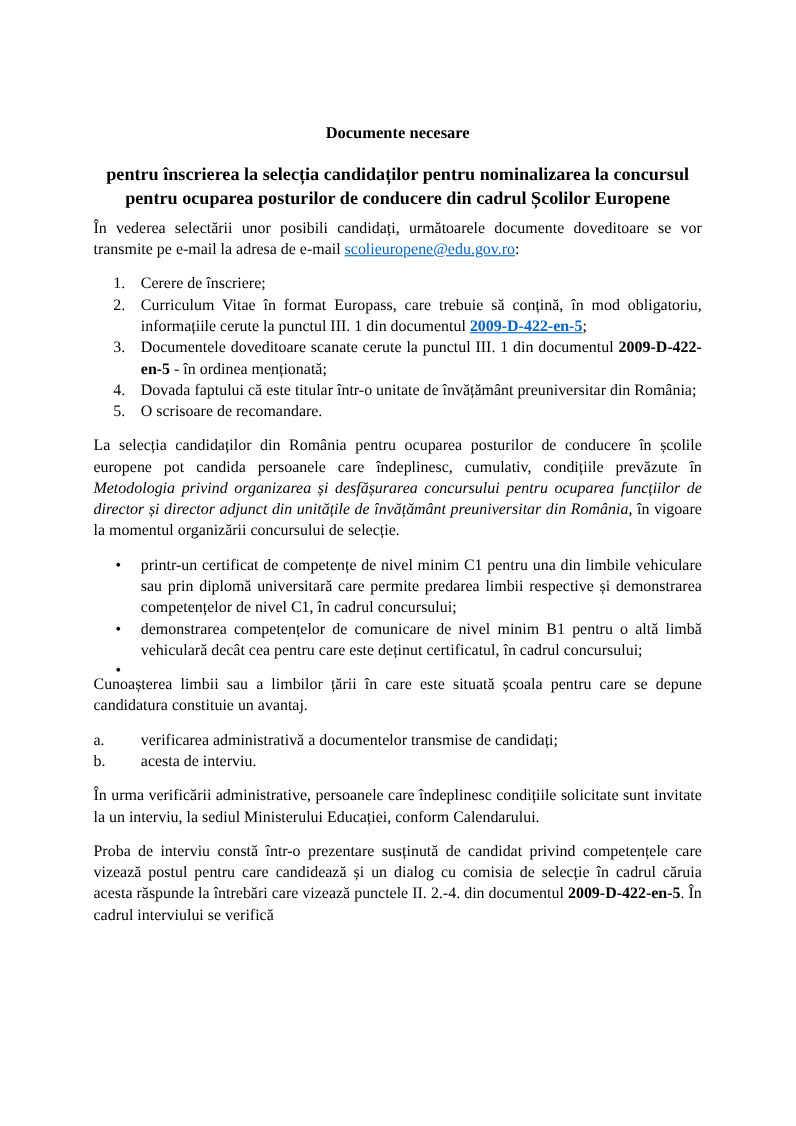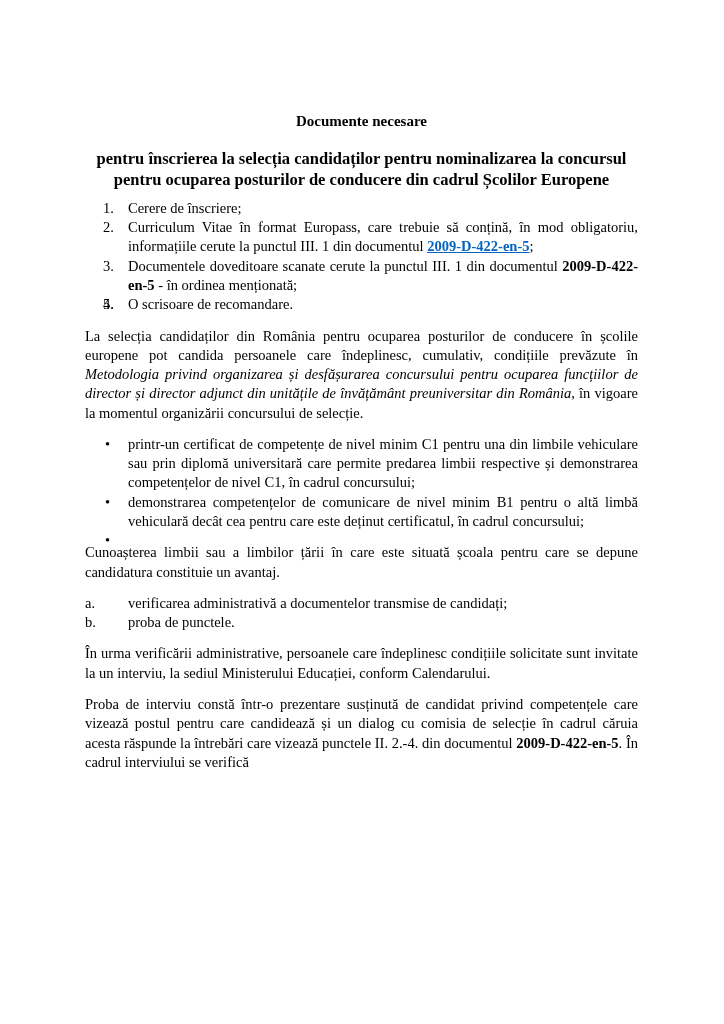--- a/index.html
+++ b/index.html
@@ -77,33 +77,34 @@
 </style>
 </head>
 <body>
 
 <div class="page">
 
   <p class="doc-title">Documente necesare</p>
 
   <p class="doc-subtitle">pentru înscrierea la selecția candidaților pentru nominalizarea la concursul pentru ocuparea posturilor de conducere din cadrul Școlilor Europene</p>
 
+  <p class="body-par"><span>În vederea selectării unor posibili candidați, următoarele documente doveditoare se vor transmite pe e-mail la adresa de e-mail </span><a class="link">scolieuropene@edu.gov.ro</a><span>:</span></p>
 
   <ol class="num-list">
     <li>
       <span class="num">1.</span><span>Cerere de înscriere;</span>
     </li>
     <li>
       <span class="num">2.</span><span>Curriculum Vitae în format Europass, care trebuie să conțină, în mod obligatoriu, informațiile cerute la punctul III. 1 din documentul </span><a class="link bold">2009-D-422-en-5</a><span>;</span>
     </li>
     <li>
       <span class="num">3.</span><span>Documentele doveditoare scanate cerute la punctul III. 1 din documentul </span><span class="b">2009-D-422-en-5</span><span> - în ordinea menționată;</span>
     </li>
     <li>
-      <span class="num">4.</span>
+      <span class="num">4.</span><span>Dovada faptului că este titular într-o unitate de învățământ preuniversitar din România;</span>
     </li>
     <li>
       <span class="num">5.</span><span>O scrisoare de recomandare.</span>
     </li>
   </ol>
 
 
   <p class="body-par"><span>La selecția candidaților din România pentru ocuparea posturilor de conducere în școlile europene pot candida persoanele care îndeplinesc, cumulativ, condițiile prevăzute în </span><span class="i">Metodologia privind organizarea și desfășurarea concursului pentru ocuparea funcțiilor de director și director adjunct din unitățile de învățământ preuniversitar din România</span><span>, în vigoare la momentul organizării concursului de selecție.</span></p>
 
 
@@ -122,21 +123,21 @@
   <p class="body-par">Cunoașterea limbii sau a limbilor țării în care este situată școala pentru care se depune candidatura constituie un avantaj.</p>
 
 
   <div class="stages-block">
     <div class="stage-row">
       <span class="stage-label">a.</span>
         <span>verificarea administrativă a documentelor transmise de candidați;</span>
     </div>
     <div class="stage-row">
       <span class="stage-label">b.</span>
-        <span>proba de punctele.</span>
+        <span>acesta de interviu.</span>
     </div>
   </div>
 
   <p class="body-par">În urma verificării administrative, persoanele care îndeplinesc condițiile solicitate sunt invitate la un interviu, la sediul Ministerului Educației, conform Calendarului.</p>
 
   <p class="body-par"><span>Proba de interviu constă într-o prezentare susținută de candidat privind competențele care vizează postul pentru care candidează și un dialog cu comisia de selecție în cadrul căruia acesta răspunde la întrebări care vizează punctele II. 2.-4. din documentul </span><span class="b">2009-D-422-en-5</span><span>. În cadrul interviului se verifică</span></p>
 
 </div>
 
 </body></html>

